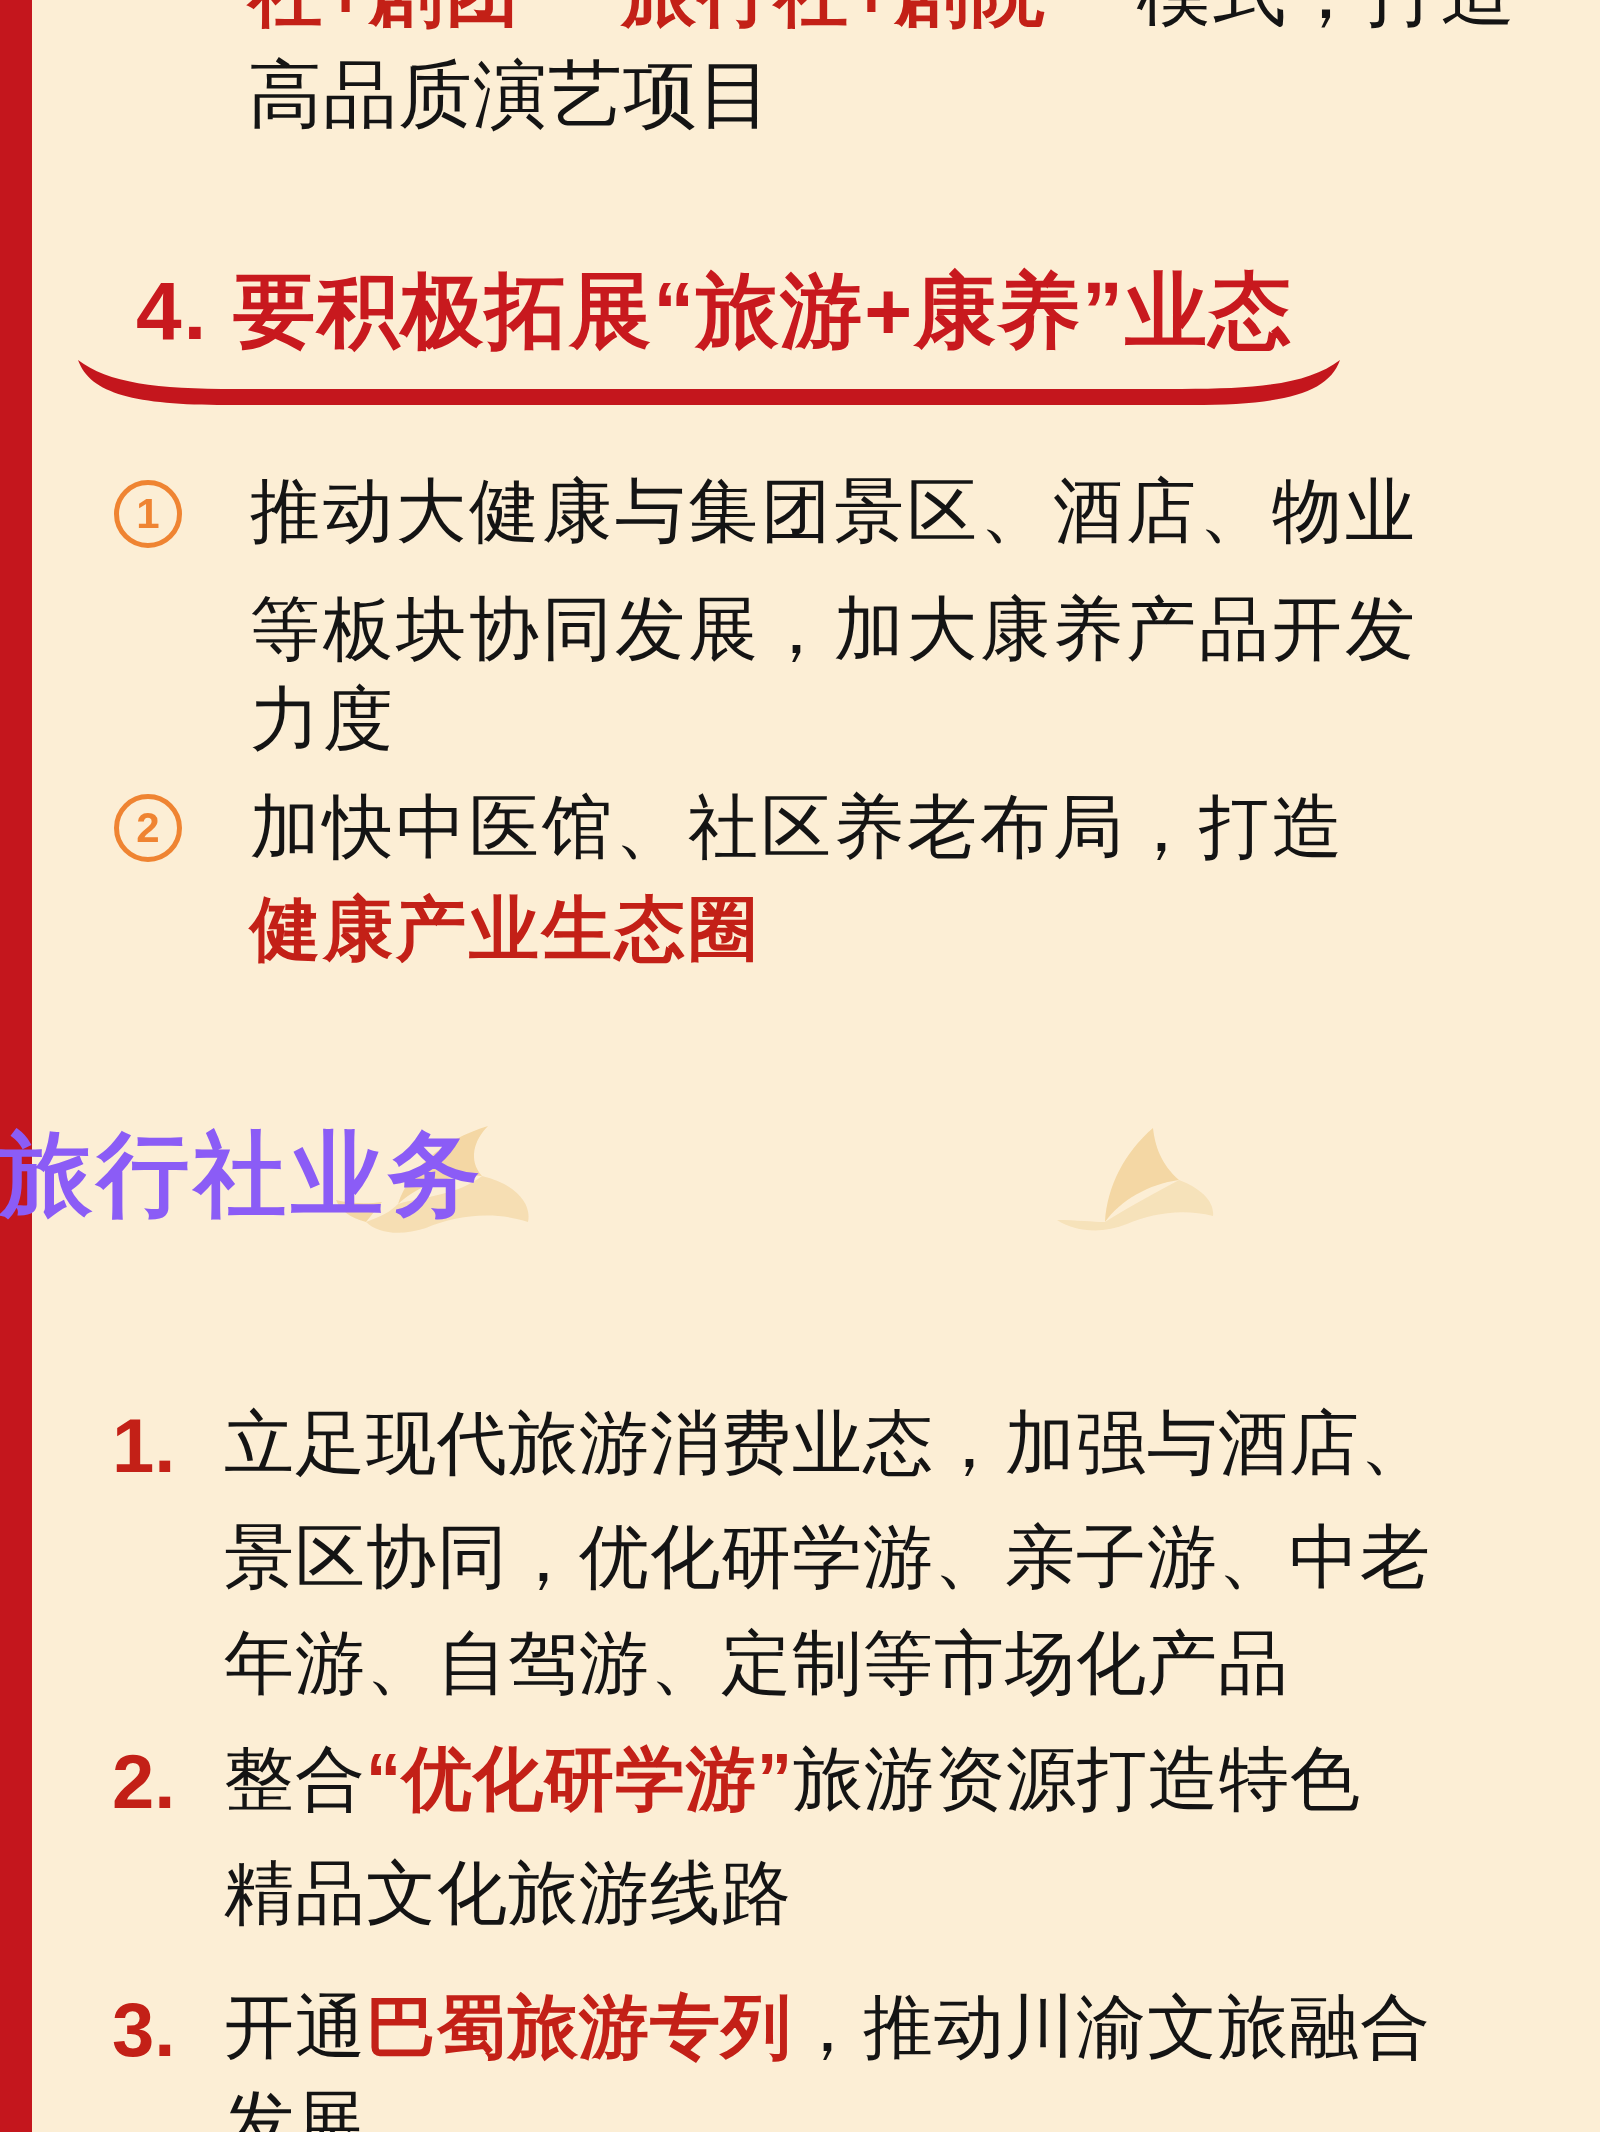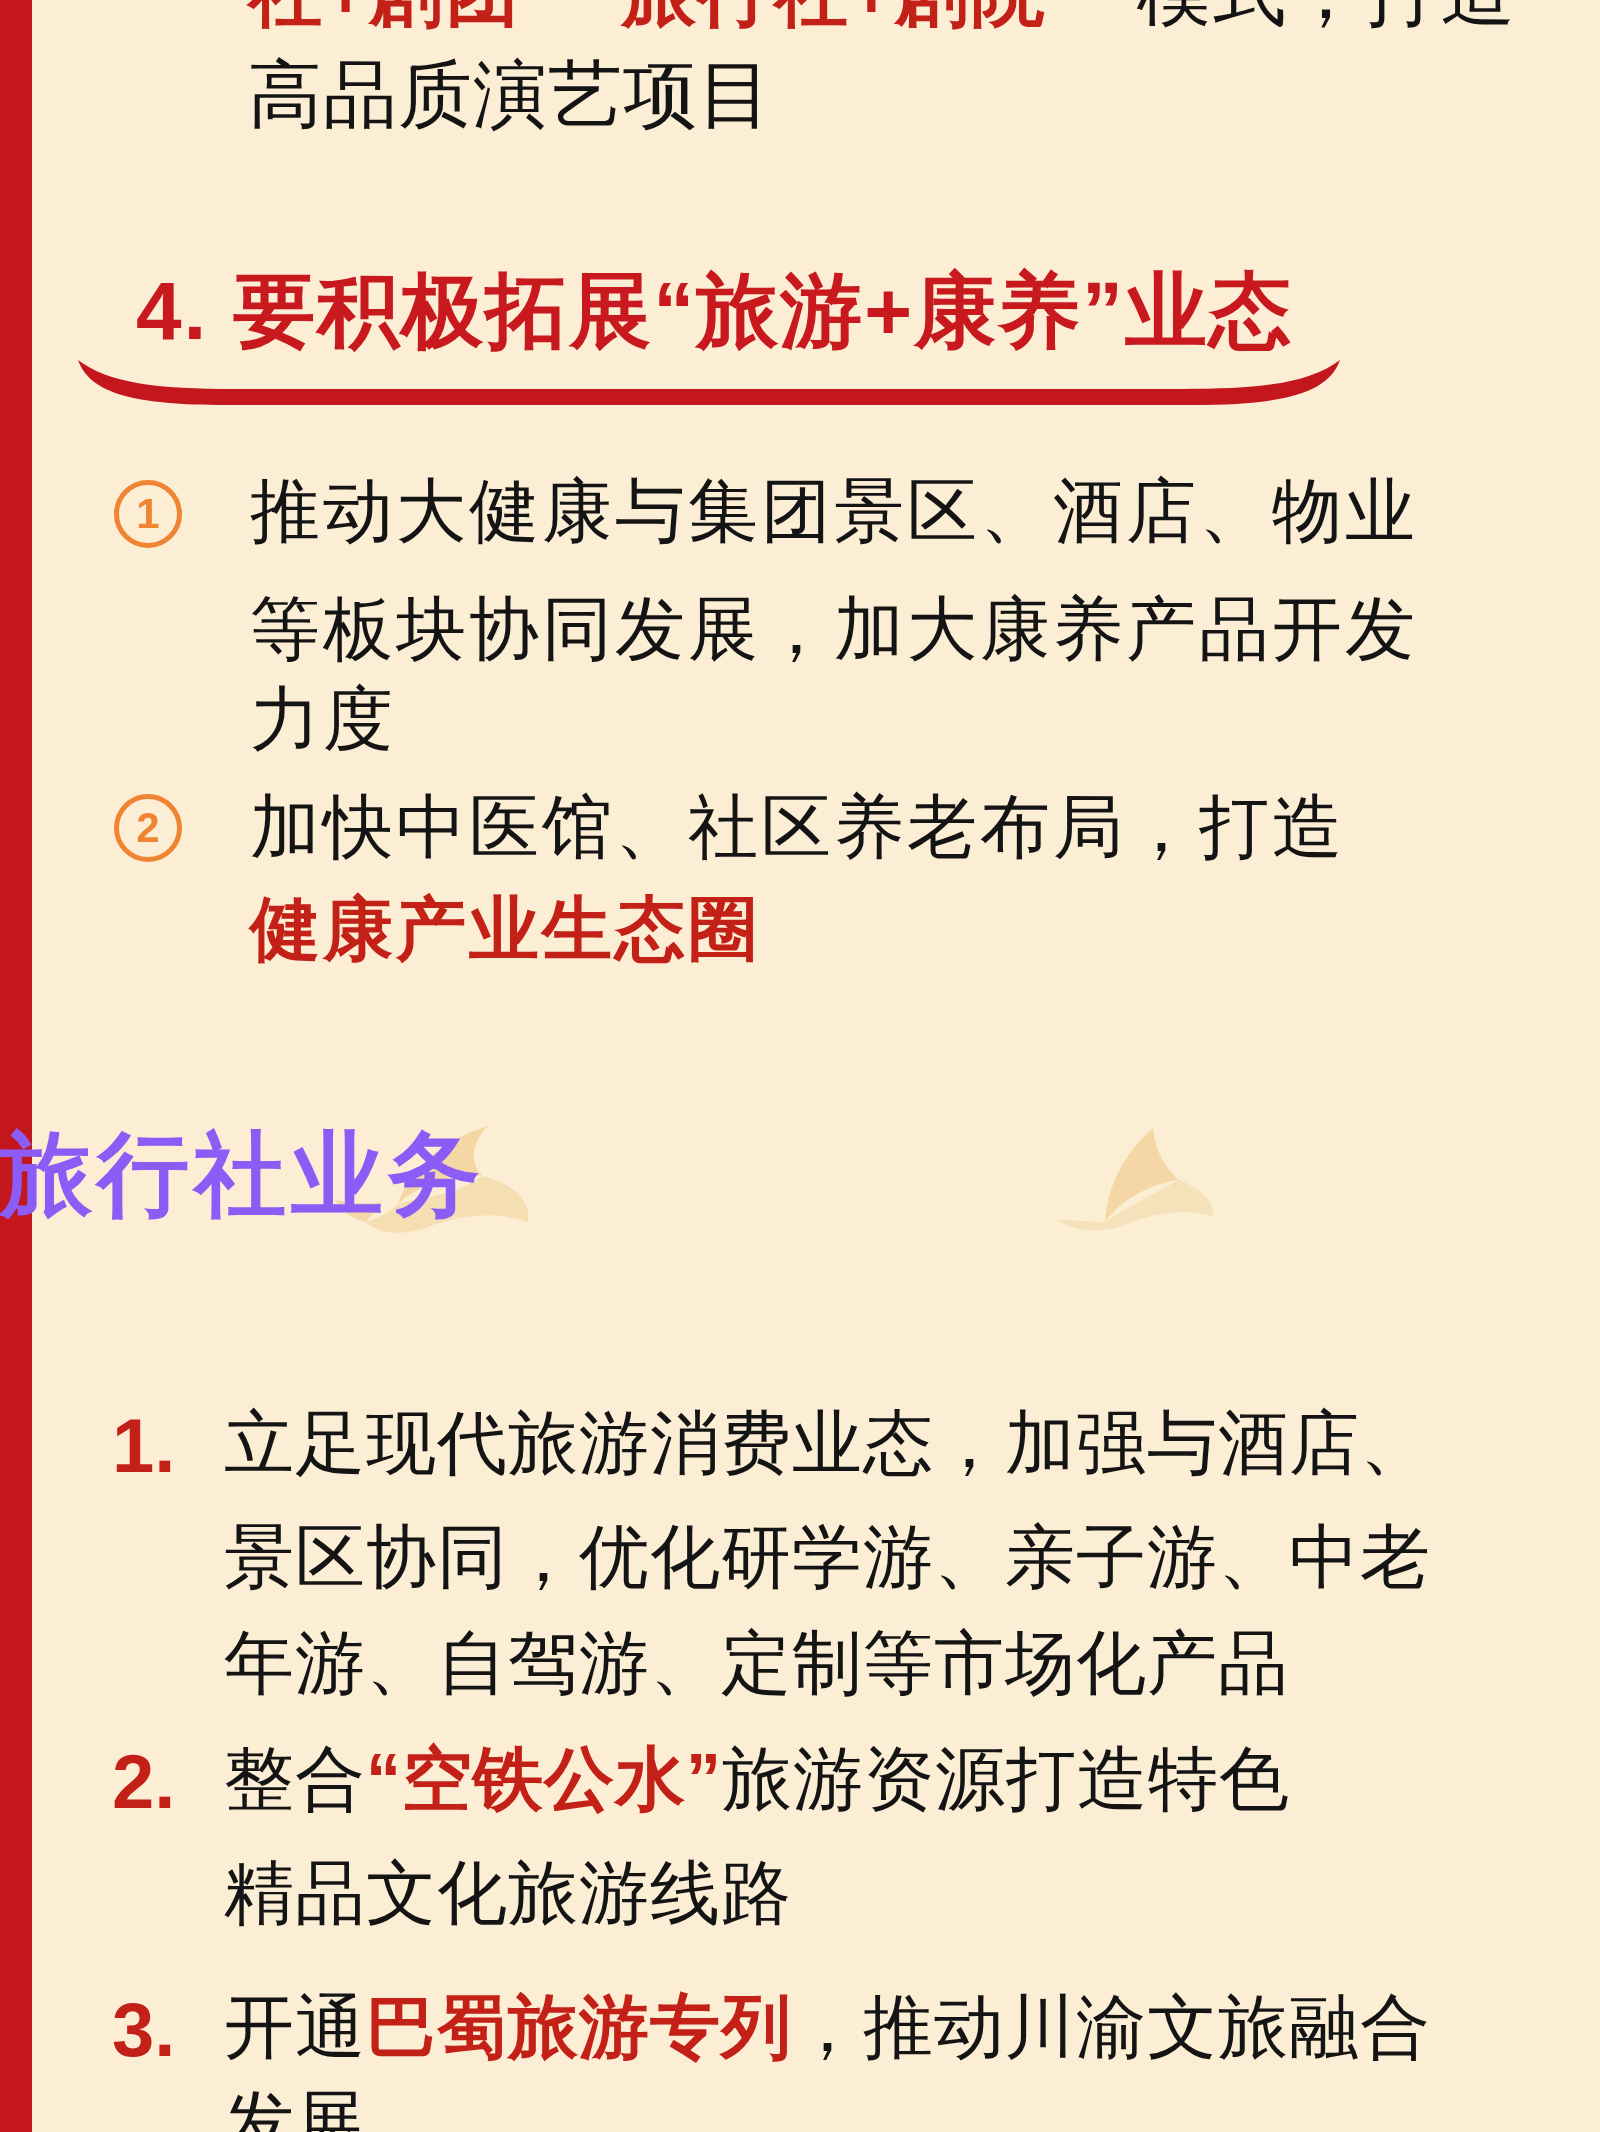--- a/index.html
+++ b/index.html
@@ -95,21 +95,21 @@
   </svg>
   <div class="txt section-title">旅行社业务</div>
 
   <div class="txt lnum" style="top:1408px;">1.</div>
   <div class="txt l-line" style="top:1408px;">立足现代旅游消费业态，加强与酒店、</div>
   <div class="txt l-line" style="top:1522px;">景区协同，优化研学游、亲子游、中老</div>
   <div class="txt l-line" style="top:1628px;">年游、自驾游、定制等市场化产品</div>
 
   <div class="txt lnum" style="top:1744px;">2.</div>
   <div class="txt l-line" style="top:1744px;">
-    <span>整合</span><span class="l-red">“空铁公水”</span><span>旅游资源打造特色</span>
+    <span>整合</span><span class="l-red">“优化研学游”</span><span>旅游资源打造特色</span>
   </div>
   <div class="txt l-line" style="top:1858px;">精品文化旅游线路</div>
 
   <div class="txt lnum" style="top:1992px;">3.</div>
   <div class="txt l-line" style="top:1992px;">
     <span>开通</span><span class="l-red">巴蜀旅游专列</span><span>，推动川渝文旅融合</span>
   </div>
   <div class="txt l-line" style="top:2088px;">发展</div>
 
 </div>

